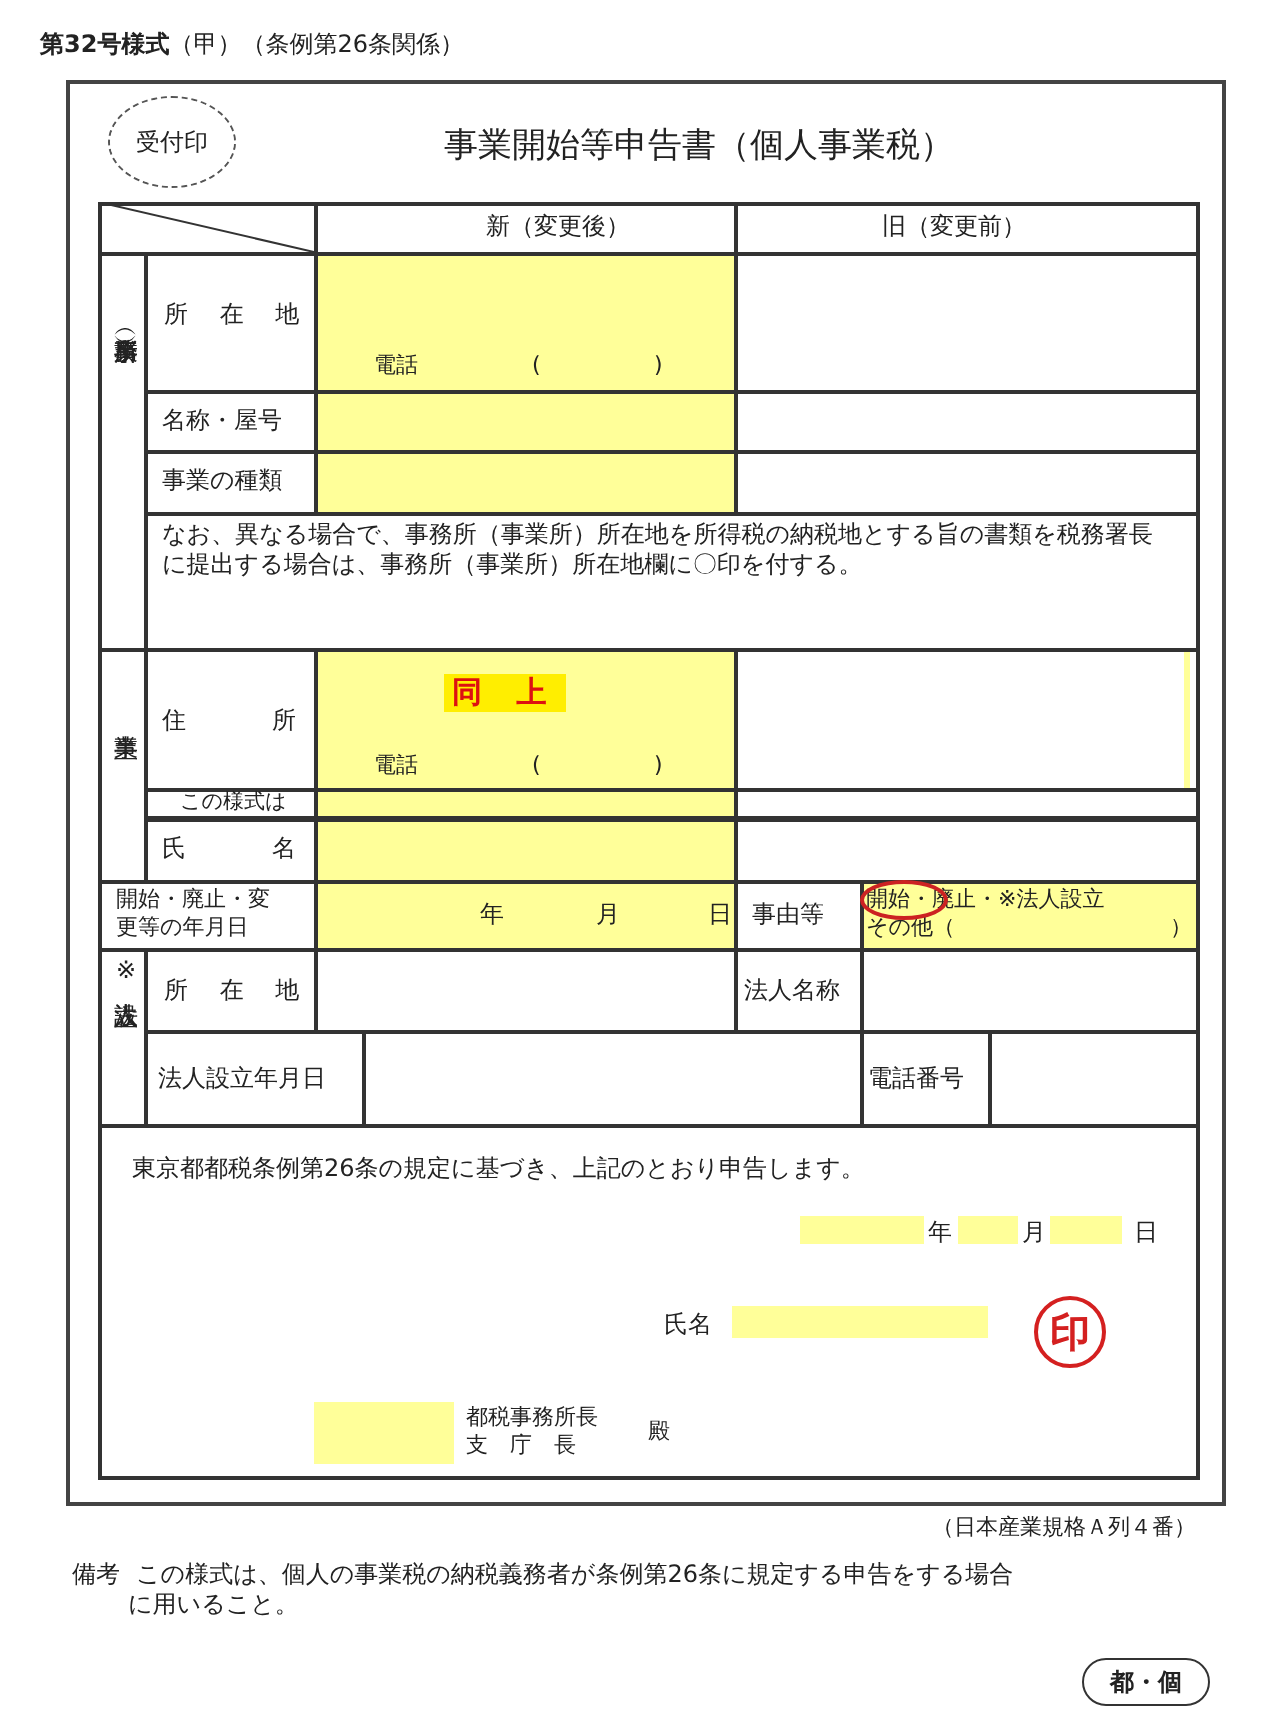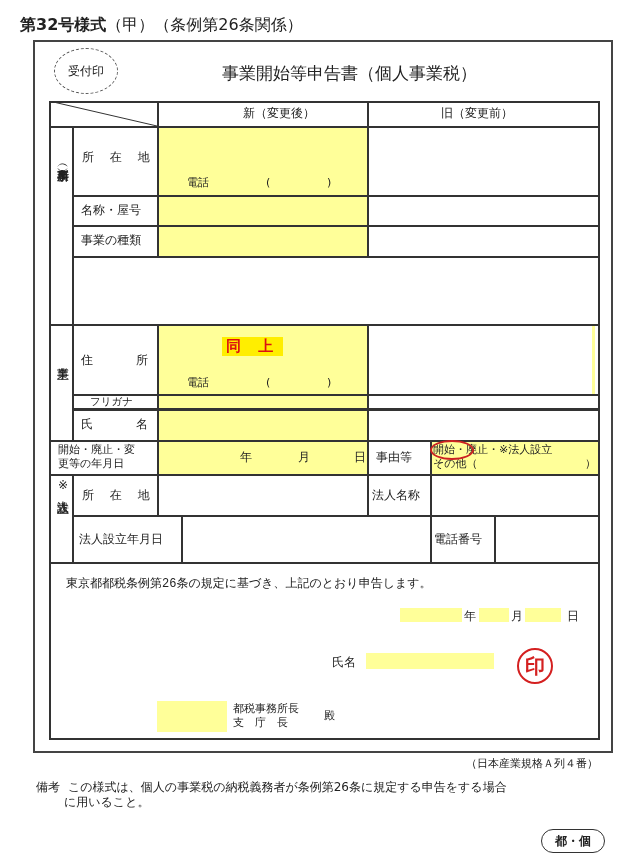--- a/index.html
+++ b/index.html
@@ -5,21 +5,21 @@
   html, body { margin:0; padding:0; background:#ffffff; }
   body { width:640px; height:868px; position:relative; overflow:hidden;
          font-family:"DejaVu Sans", "Liberation Sans", sans-serif; color:#222; font-size:12px; }
   .abs { position:absolute; }
   .yellow { background:#ffff99; }
   .ln { position:absolute; background:#333; }
   .hl { height:1.5px; }
   .vl { width:1.5px; }
   .txt { position:absolute; white-space:nowrap; line-height:1.2; }
   .center { text-align:center; }
-  .form-title-top { font-size:16px; }
+  .form-title-top { font-size:12px; }
   .form-title-top b { font-weight:bold; }
   .frame-outer { position:absolute; left:33px; top:40px; width:580px; height:713px; border:2px solid #444; box-sizing:border-box; }
   .frame-inner { position:absolute; left:49px; top:101px; width:551px; height:639px; border:2px solid #333; box-sizing:border-box; }
   .stamp-circle { position:absolute; left:54px; top:48px; width:64px; height:46px; border:1.5px dashed #555; border-radius:50%; box-sizing:border-box; display:flex; align-items:center; justify-content:center; font-size:12px; }
   .vert { writing-mode:vertical-rl; text-orientation:upright; letter-spacing:0px; font-size:12px; }
   .seal { position:absolute; left:517px; top:648px; width:36px; height:36px; border:2.5px solid #d42020; border-radius:50%; box-sizing:border-box; color:#d42020; font-weight:bold; font-size:20px; display:flex; align-items:center; justify-content:center; }
   .kaishi-circle { position:absolute; left:430px; top:440px; width:44px; height:20px; border:2px solid #cc2222; border-radius:50%; box-sizing:border-box; }
   .dojo { position:absolute; left:222px; top:337px; background:#ffee00; color:#dd1111; font-weight:bold; font-size:15px; padding:0 4px; letter-spacing:6px; }
   .badge { position:absolute; left:541px; top:829px; width:64px; height:24px; border:1.5px solid #333; border-radius:12px; box-sizing:border-box; display:flex; align-items:center; justify-content:center; font-weight:bold; font-size:12px; }
   .diag { position:absolute; left:49px; top:101px; width:108px; height:25px; }
@@ -97,30 +97,31 @@
 <div class="txt center" style="left:367px; top:106px; width:220px;">旧（変更前）</div>
 
 <div class="txt vert" style="left:52px; top:160px; height:160px; width:18px;">事務所（事業所）</div>
 <div class="txt" style="left:82px; top:150px; letter-spacing:6px;">所 在 地</div>
 <div class="txt small" style="left:187px; top:176px;">電話</div>
 <div class="txt small" style="left:266px; top:176px;">(</div>
 <div class="txt small" style="left:327px; top:176px;">)</div>
 <div class="txt" style="left:81px; top:203px;">名称・屋号</div>
 <div class="txt" style="left:81px; top:233px;">事業の種類</div>
 <div class="txt note" style="left:81px; top:260px; width:500px;">
+  <div>なお、異なる場合で、事務所（事業所）所在地を所得税の納税地とする旨の書類を税務署長に提出する場合は、事務所（事業所）所在地欄に〇印を付する。</div>
 </div>
 
 <div class="txt vert" style="left:52px; top:358px; height:50px; width:18px;">事業主</div>
 <div class="txt" style="left:81px; top:353px;">住</div>
 <div class="txt" style="left:136px; top:353px;">所</div>
 <div class="dojo">同 上</div>
 <div class="txt small" style="left:187px; top:376px;">電話</div>
 <div class="txt small" style="left:266px; top:376px;">(</div>
 <div class="txt small" style="left:327px; top:376px;">)</div>
-<div class="txt small" style="left:90px; top:395px; font-size:10.5px;">フリガナ</div>
+<div class="txt small" style="left:90px; top:395px; font-size:10.5px;">この様式は</div>
 <div class="txt" style="left:81px; top:417px;">氏</div>
 <div class="txt" style="left:136px; top:417px;">名</div>
 
 <div class="txt small" style="left:58px; top:443px;">開始・廃止・変</div>
 <div class="txt small" style="left:58px; top:457px;">更等の年月日</div>
 <div class="abs" style="left:158px; top:441px; width:208px; height:32px;"></div>
 <div class="txt" style="left:240px; top:450px;">年</div>
 <div class="txt" style="left:298px; top:450px;">月</div>
 <div class="txt" style="left:354px; top:450px;">日</div>
 <div class="txt" style="left:376px; top:450px;">事由等</div>
@@ -128,21 +129,21 @@
 <div class="txt small" style="left:433px; top:457px;">その他（</div>
 <div class="txt small" style="left:585px; top:457px;">）</div>
 <div class="kaishi-circle"></div>
 
 <div class="txt vert" style="left:52px; top:478px; height:84px; width:18px;">※法人設立</div>
 <div class="txt" style="left:82px; top:488px; letter-spacing:6px;">所 在 地</div>
 <div class="txt" style="left:372px; top:488px;">法人名称</div>
 <div class="txt" style="left:79px; top:532px;">法人設立年月日</div>
 <div class="txt" style="left:434px; top:532px;">電話番号</div>
 
-<div class="txt" style="left:66px; top:577px;font-family:Liberation Mono, monospace;">東京都都税条例第26条の規定に基づき、上記のとおり申告します。</div>
+<div class="txt" style="left:66px; top:577px;">東京都都税条例第26条の規定に基づき、上記のとおり申告します。</div>
 <div class="abs yellow" style="left:400px; top:608px; width:62px; height:14px;"></div>
 <div class="txt" style="left:464px; top:609px;">年</div>
 <div class="abs yellow" style="left:479px; top:608px; width:30px; height:14px;"></div>
 <div class="txt" style="left:511px; top:609px;">月</div>
 <div class="abs yellow" style="left:525px; top:608px; width:36px; height:14px;"></div>
 <div class="txt" style="left:567px; top:609px;">日</div>
 <div class="txt" style="left:332px; top:655px;">氏名</div>
 <div class="abs yellow" style="left:366px; top:653px; width:128px; height:16px;"></div>
 <div class="seal">
     <span>印</span>

